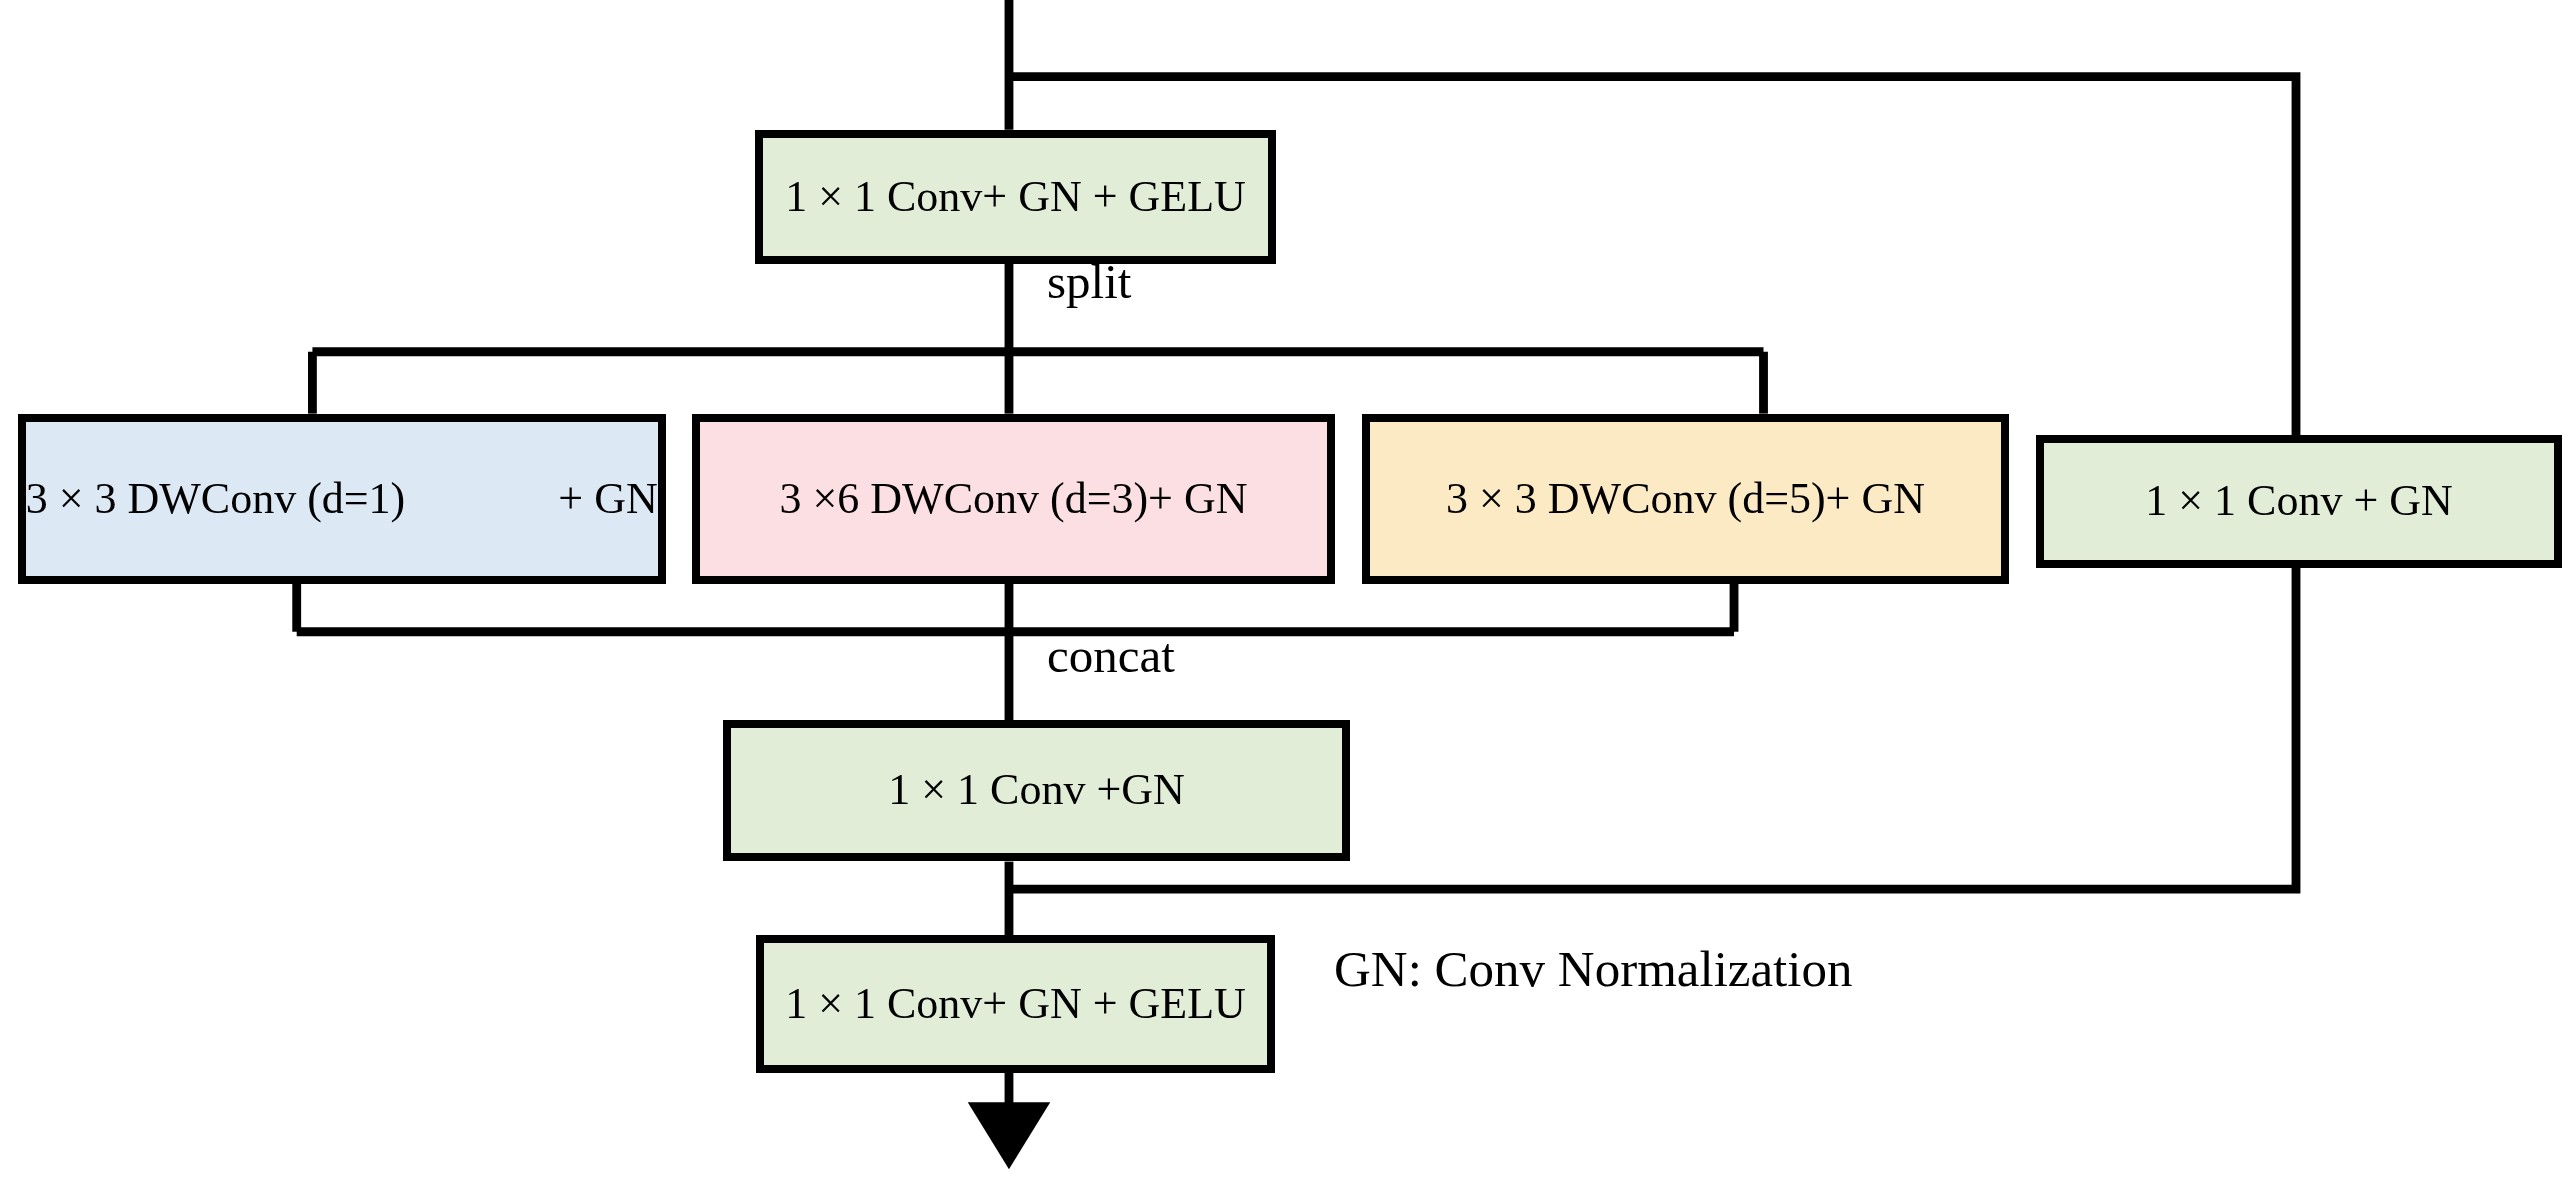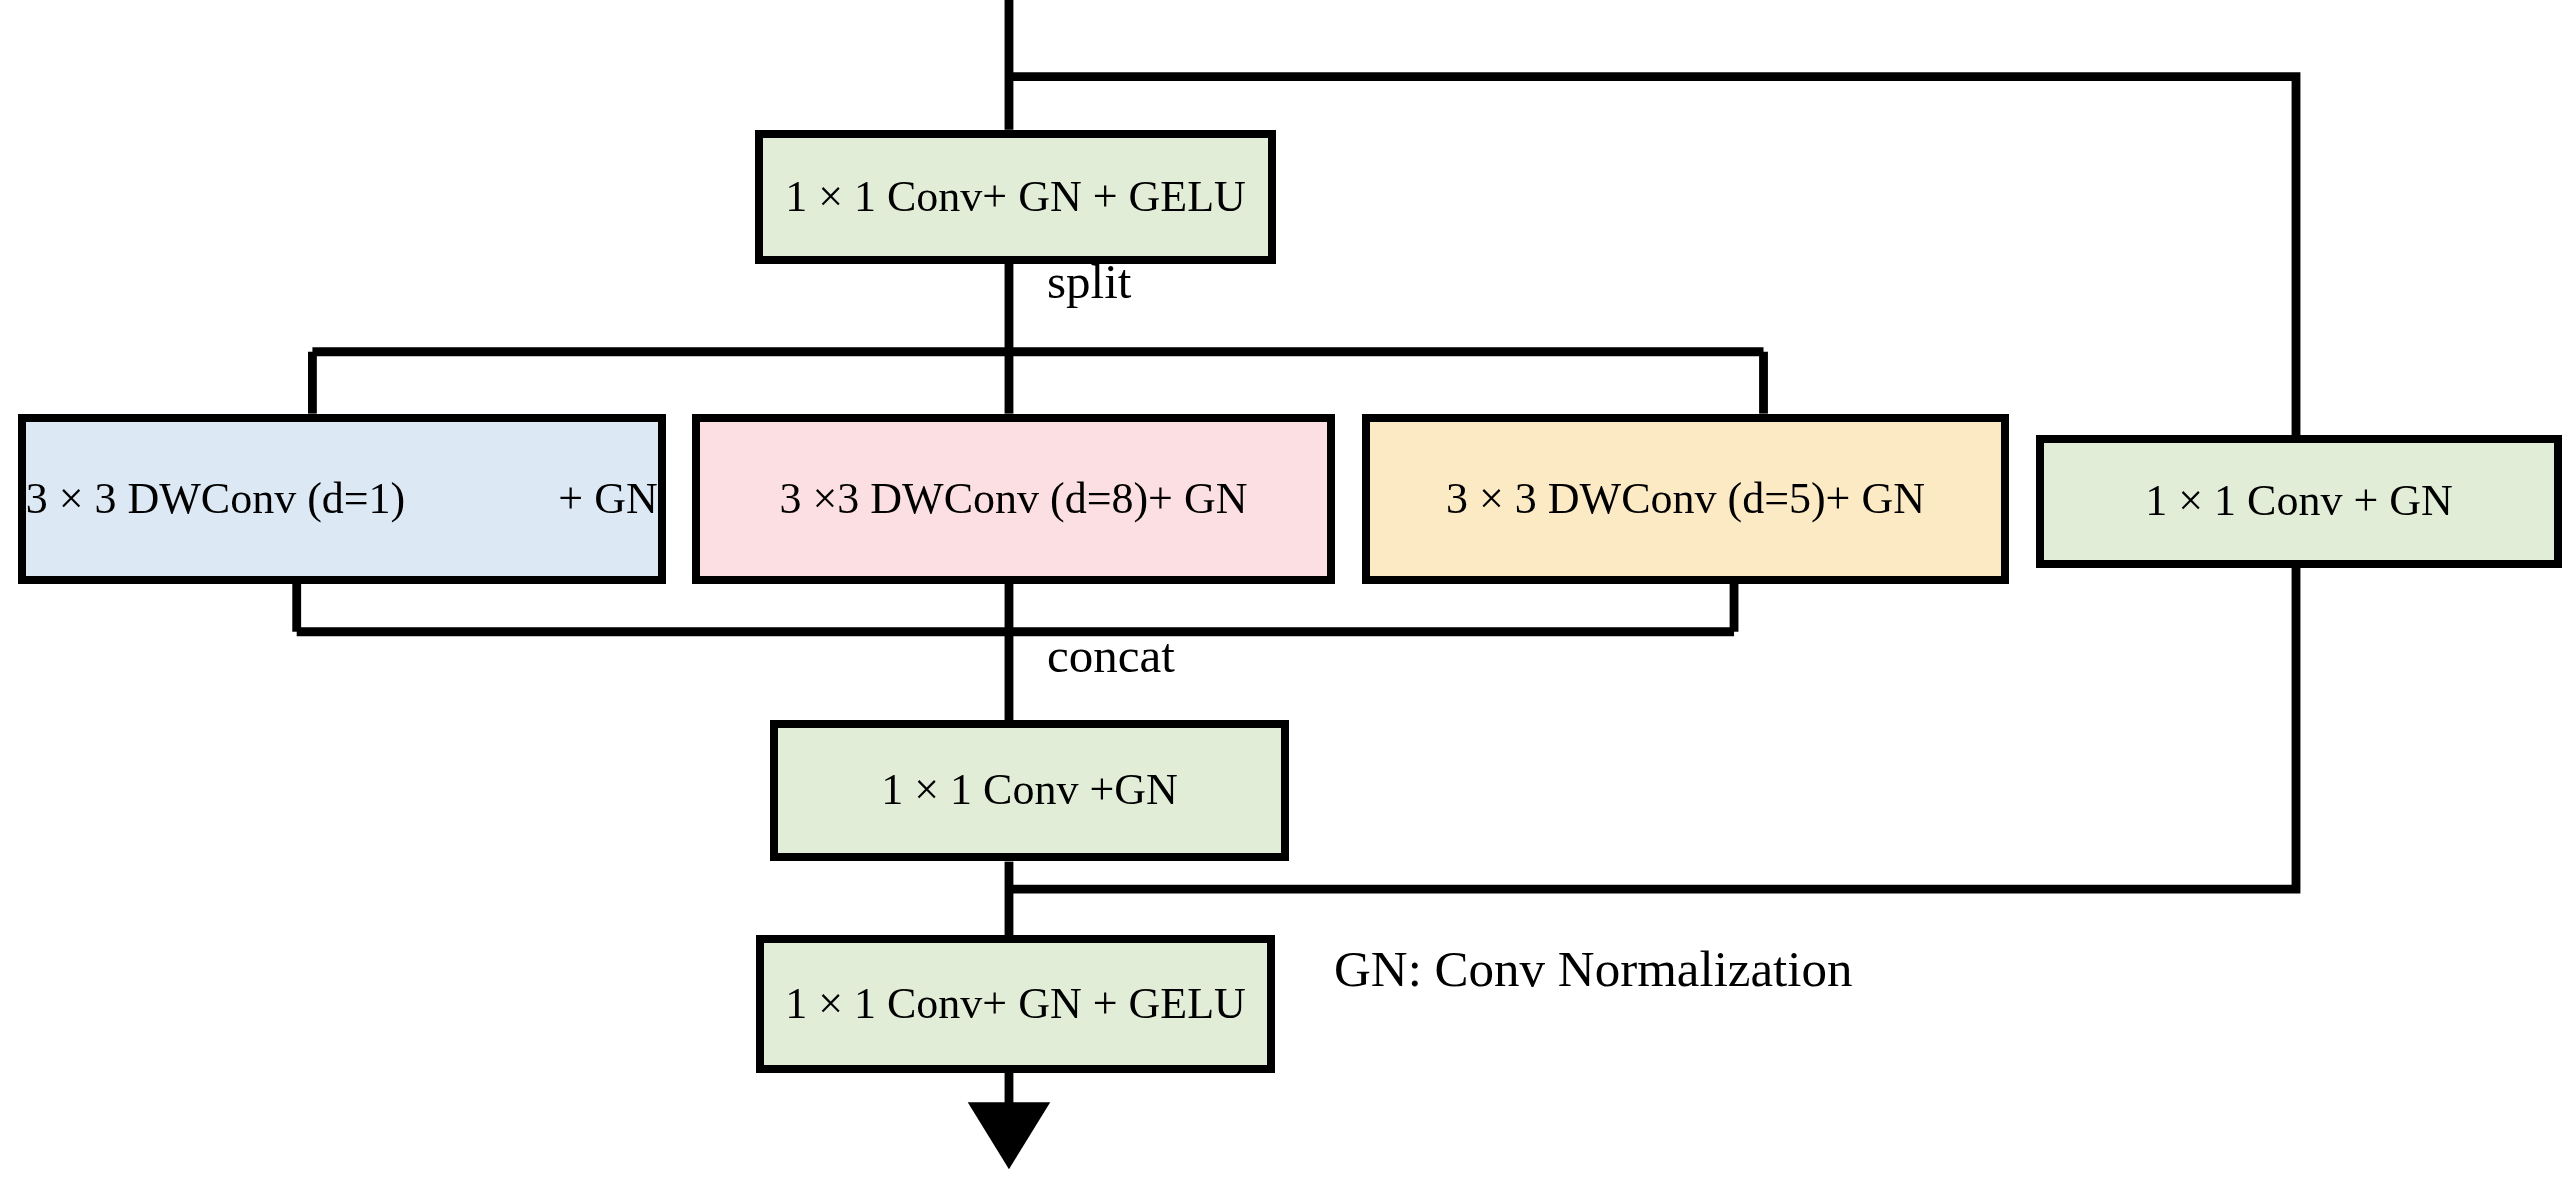--- a/index.html
+++ b/index.html
@@ -55,21 +55,21 @@
     z-index: 6;
     margin-left: 24px;
   }
 
   
   #node-top-pointwise   { left: 755px;  top: 130px; width: 521px; height: 134px; font-size: 44px; }
   #node-dwconv-d1       { left: 17.7px;   top: 414px; width: 648px; height: 170px; font-size: 44px; }
   #node-dwconv-d3       { left: 692px;  top: 414px; width: 643px; height: 170px; font-size: 44px; }
   #node-dwconv-d5       { left: 1362px; top: 414px; width: 647px; height: 170px; font-size: 44px; }
   #node-shortcut-pointwise { left: 2036px; top: 435px; width: 526px; height: 133px; font-size: 44px; }
-  #node-fuse-pointwise  { left: 770px;  top: 720px; width: 519px; height: 141px; font-size: 44px; }
+  #node-fuse-pointwise  { left: 723px;  top: 720px; width: 627px; height: 141px; font-size: 44px; }
   #node-out-pointwise   { left: 756px;  top: 935px; width: 519px; height: 138px; font-size: 44px; }
 
   #label-split  { left: 1023px; top: 253px; font-size: 49px; }
   #label-concat { left: 1023px; top: 627px; font-size: 49px; }
   #legend-block { left: 1334px; top: 937px; font-size: 51px; }
 </style>
 </head>
 <body>
 
 <div id="stage">
@@ -107,21 +107,21 @@
     <span class="ln">1 × 1 Conv</span>
     <span class="ln">+ GN + GELU</span>
   </div>
 
   <div class="node" id="node-dwconv-d1" style="background:#dde8f5;justify-content:space-between;">
     <span class="ln">3 × 3 DWConv (d=1)</span>
     <span class="ln">+ GN</span>
   </div>
 
   <div class="node" id="node-dwconv-d3" style="background:#fcdfe2;">
-    <span class="ln">3 ×3 DWConv (d=8)</span>
+    <span class="ln">3 ×6 DWConv (d=3)</span>
     <span class="ln">+ GN</span>
   </div>
 
   <div class="node" id="node-dwconv-d5" style="background:#fbeac4;">
     <span class="ln">3 × 3 DWConv (d=5)</span>
     <span class="ln">+ GN</span>
   </div>
 
   <div class="node" id="node-shortcut-pointwise" style="background:#e2edd8;">
     <span class="ln">1 × 1 Conv + GN</span>

